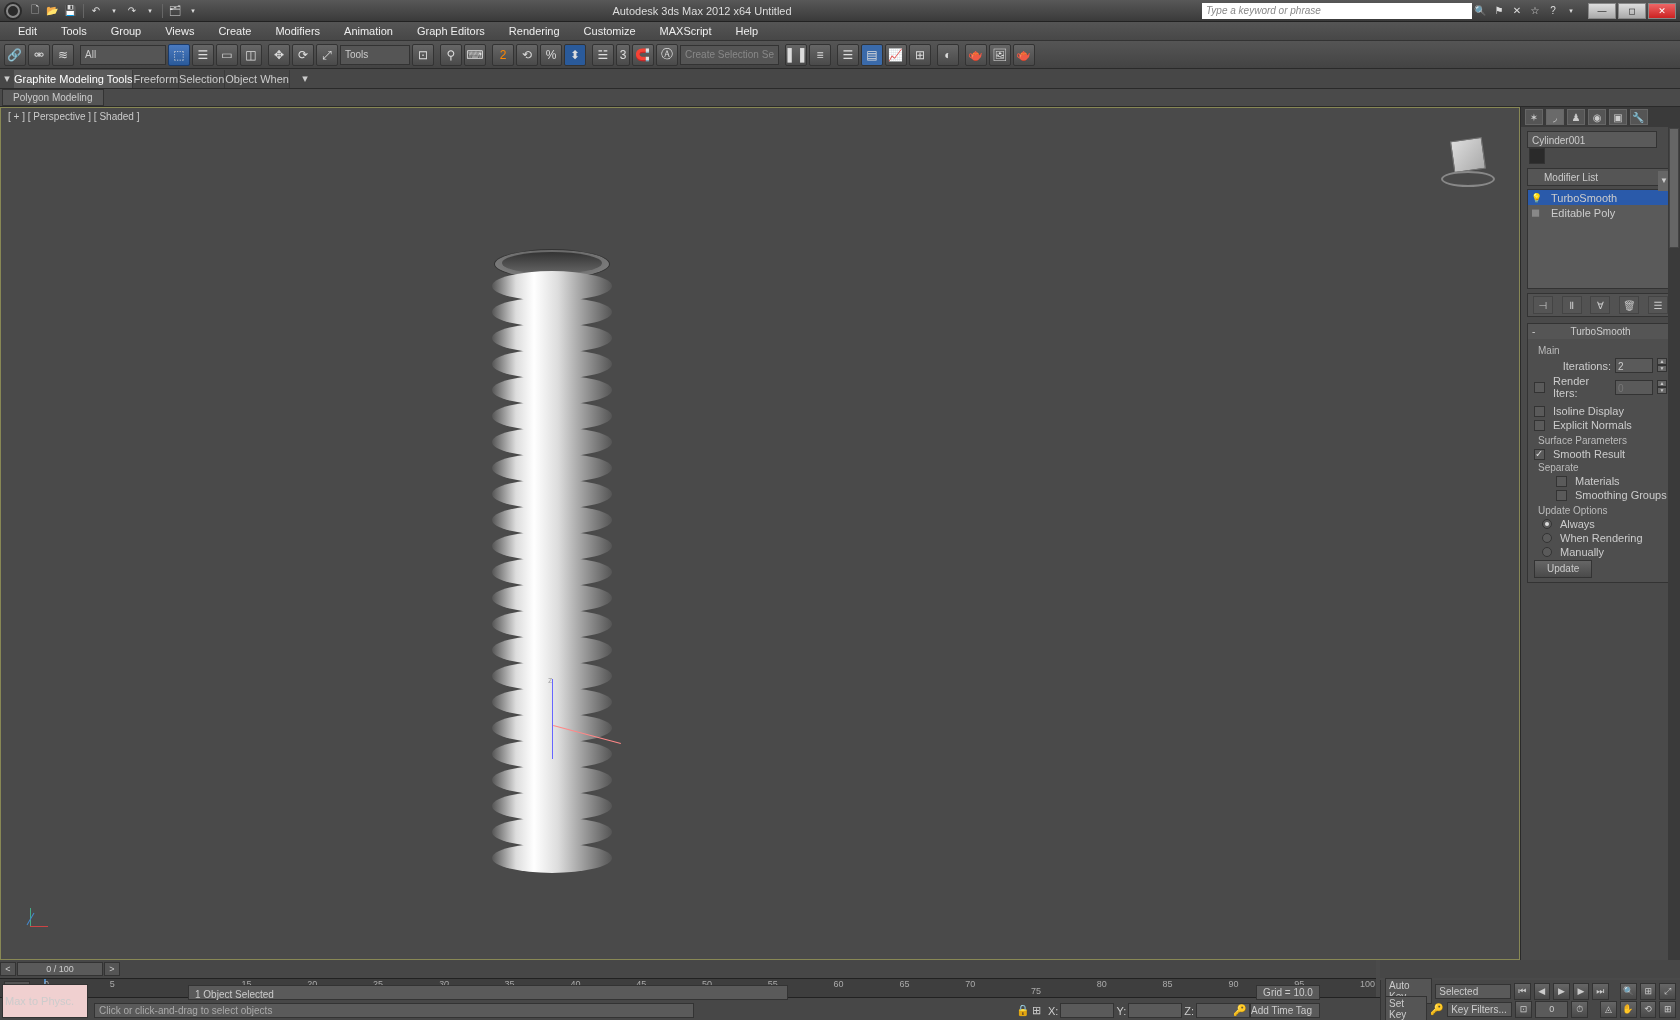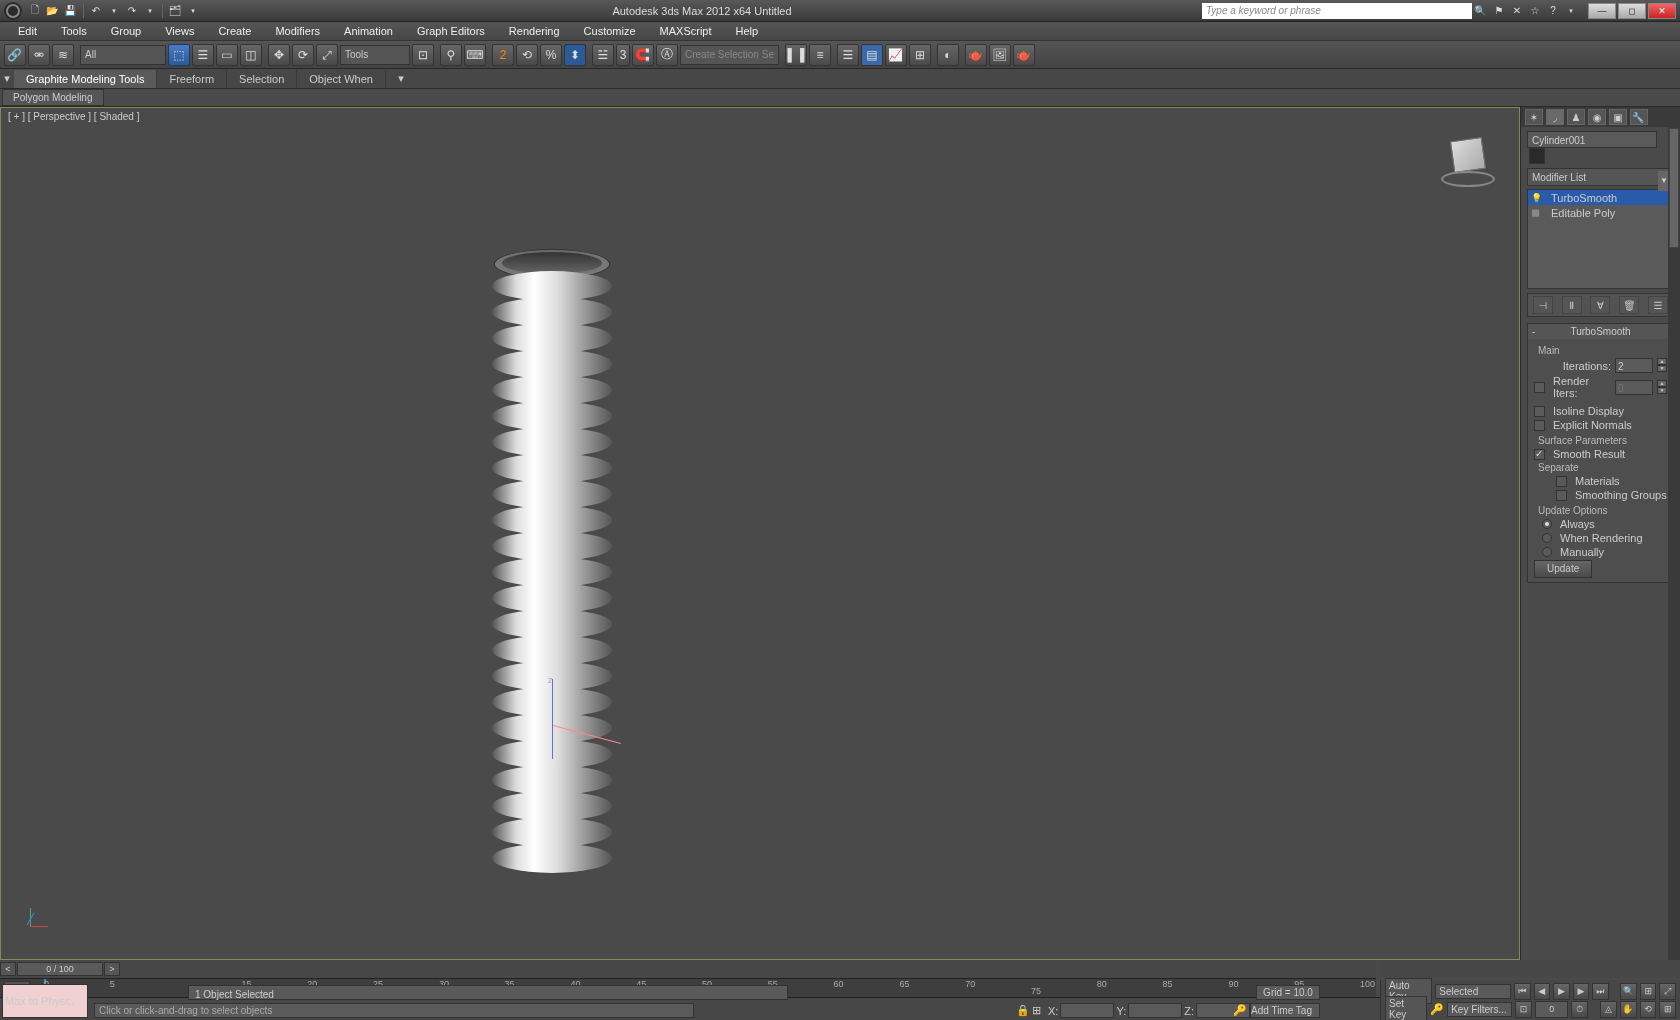--- a/index.html
+++ b/index.html
@@ -15,21 +15,21 @@
 .titlebar .winbtn { width:28px; height:16px; border:1px solid #888; margin-left:2px; display:flex; align-items:center; justify-content:center; font-size:9px; background:linear-gradient(#ddd,#aaa); color:#222; cursor:pointer;}
 .titlebar .winbtn.close { background:linear-gradient(#e66,#c22); color:#fff;}
 .menubar { height:19px; background:linear-gradient(#555,#474747); display:flex; align-items:center; padding:0 6px; gap:0; border-bottom:1px solid #333;}
 .menubar span { padding:2px 12px; color:#eee; cursor:pointer; font-size:11px;}
 .toolbar { height:28px; background:linear-gradient(#555,#434343); display:flex; align-items:center; padding:2px 4px; gap:2px; border-bottom:1px solid #2a2a2a;}
 .tool { width:22px; height:22px; background:linear-gradient(#666,#4a4a4a); border:1px solid #333; display:flex; align-items:center; justify-content:center; font-size:12px; cursor:pointer; color:#ddd; border-radius:2px;}
 .tool.active { background:linear-gradient(#4a7ac0,#2a5a9a); border-color:#1a3a6a;}
 .tool.sep { width:2px; background:transparent; border:none;}
 .tool-combo { height:20px; background:#555; border:1px solid #333; padding:0 4px; font-size:10px; display:flex; align-items:center; min-width:60px;}
 .ribbon { height:20px; background:#474747; display:flex; align-items:center; border-bottom:1px solid #2a2a2a;}
-.ribbon .tab { padding:3px 12px; font-size:11px; color:#ccc; cursor:pointer; border-right:1px solid #3a3a3a;}
+.ribbon .tab { padding:3px 0; font-size:11px; color:#ccc; cursor:pointer; border-right:1px solid #3a3a3a;}
 .ribbon .tab.active { background:#5a5a5a; color:#fff;}
 .ribbon .dd { width:14px; text-align:center; cursor:pointer;}
 .subrib { height:18px; background:#4a4a4a; display:flex; align-items:center; border-bottom:1px solid #2a2a2a;}
 .subrib .sr { padding:2px 10px; font-size:10px; background:#555; border:1px solid #333; margin-left:2px; cursor:pointer;}
 .mainarea { position:absolute; top:107px; left:0; right:0; bottom:60px; display:flex;}
 .viewport-wrap { flex:1; position:relative; background:#4a4a4a; border:1px solid #888855;}
 .viewport { position:absolute; inset:1px; background:#4a4a4a;}
 .vp-label { position:absolute; top:2px; left:6px; font-size:10px; color:#ccc; cursor:pointer;}
 .vp-cube { position:absolute; top:20px; right:20px; width:60px; height:60px; }
 .vp-cube .cube{width:32px;height:32px;background:linear-gradient(135deg,#ddd,#aaa);border:1px solid #777;position:absolute;top:10px;left:14px;transform:rotate(-8deg);}
@@ -46,21 +46,21 @@
 .gizmo .gz{position:absolute;width:1px;height:80px;background:#66f;left:10px;top:0;}
 .gizmo .gy{position:absolute;width:70px;height:1px;background:#f88;left:10px;top:55px;transform:rotate(15deg);}
 .gizmo .glbl{position:absolute;font-size:9px;color:#aaa;}
 .side { width:160px; background:#4a4a4a; border-left:1px solid #2a2a2a; overflow-y:auto; position:relative;}
 .side-tabs { height:20px; background:#3a3a3a; display:flex; padding:2px 4px; gap:3px;}
 .side-tabs .st{width:18px;height:16px;background:#555;border:1px solid #666;cursor:pointer;display:flex;align-items:center;justify-content:center;font-size:10px;}
 .side-tabs .st.active{background:#6a6a6a;}
 .side-in{padding:4px 6px;}
 .obj-name{width:130px;height:17px;background:#5a5a5a;border:1px solid #333;padding:0 4px;font-size:10px;line-height:17px;display:inline-block;}
 .color-sw{width:16px;height:16px;background:#2a2a2a;border:1px solid #333;display:inline-block;vertical-align:top;margin-left:2px;cursor:pointer;}
-.mod-combo{width:100%;height:18px;background:#555;border:1px solid #333;margin-top:4px;padding:0 4px;font-size:10px;line-height:18px;position:relative;cursor:pointer;}
+.mod-combo{width:100%;height:18px;background:#555;border:1px solid #333;margin-top:4px;padding:0 16px;font-size:10px;line-height:18px;position:relative;cursor:pointer;}
 .mod-combo::after{content:"▼";position:absolute;right:3px;top:2px;font-size:8px;color:#ccc;background:#666;padding:1px 2px;}
 .mod-stack{width:100%;height:100px;background:#5a5a5a;border:1px solid #333;margin-top:3px;}
 .mod-row{height:15px;display:flex;align-items:center;padding:0 3px;font-size:10px;cursor:pointer;}
 .mod-row.sel{background:#2a5aaa;color:#fff;}
 .mod-row .bulb{width:12px;font-size:9px;color:#ff8;}
 .mod-btns{display:flex;gap:3px;margin-top:4px;justify-content:space-around;padding:2px;border:1px solid #333;background:#525252;}
 .mod-btns .mb{width:20px;height:18px;background:#555;border:1px solid #444;cursor:pointer;display:flex;align-items:center;justify-content:center;font-size:10px;}
 .rollout{margin-top:6px;border:1px solid #333;}
 .rollout-hdr{height:15px;background:#555;text-align:center;font-size:10px;line-height:15px;cursor:pointer;position:relative;}
 .rollout-hdr::before{content:"-";position:absolute;left:4px;}

